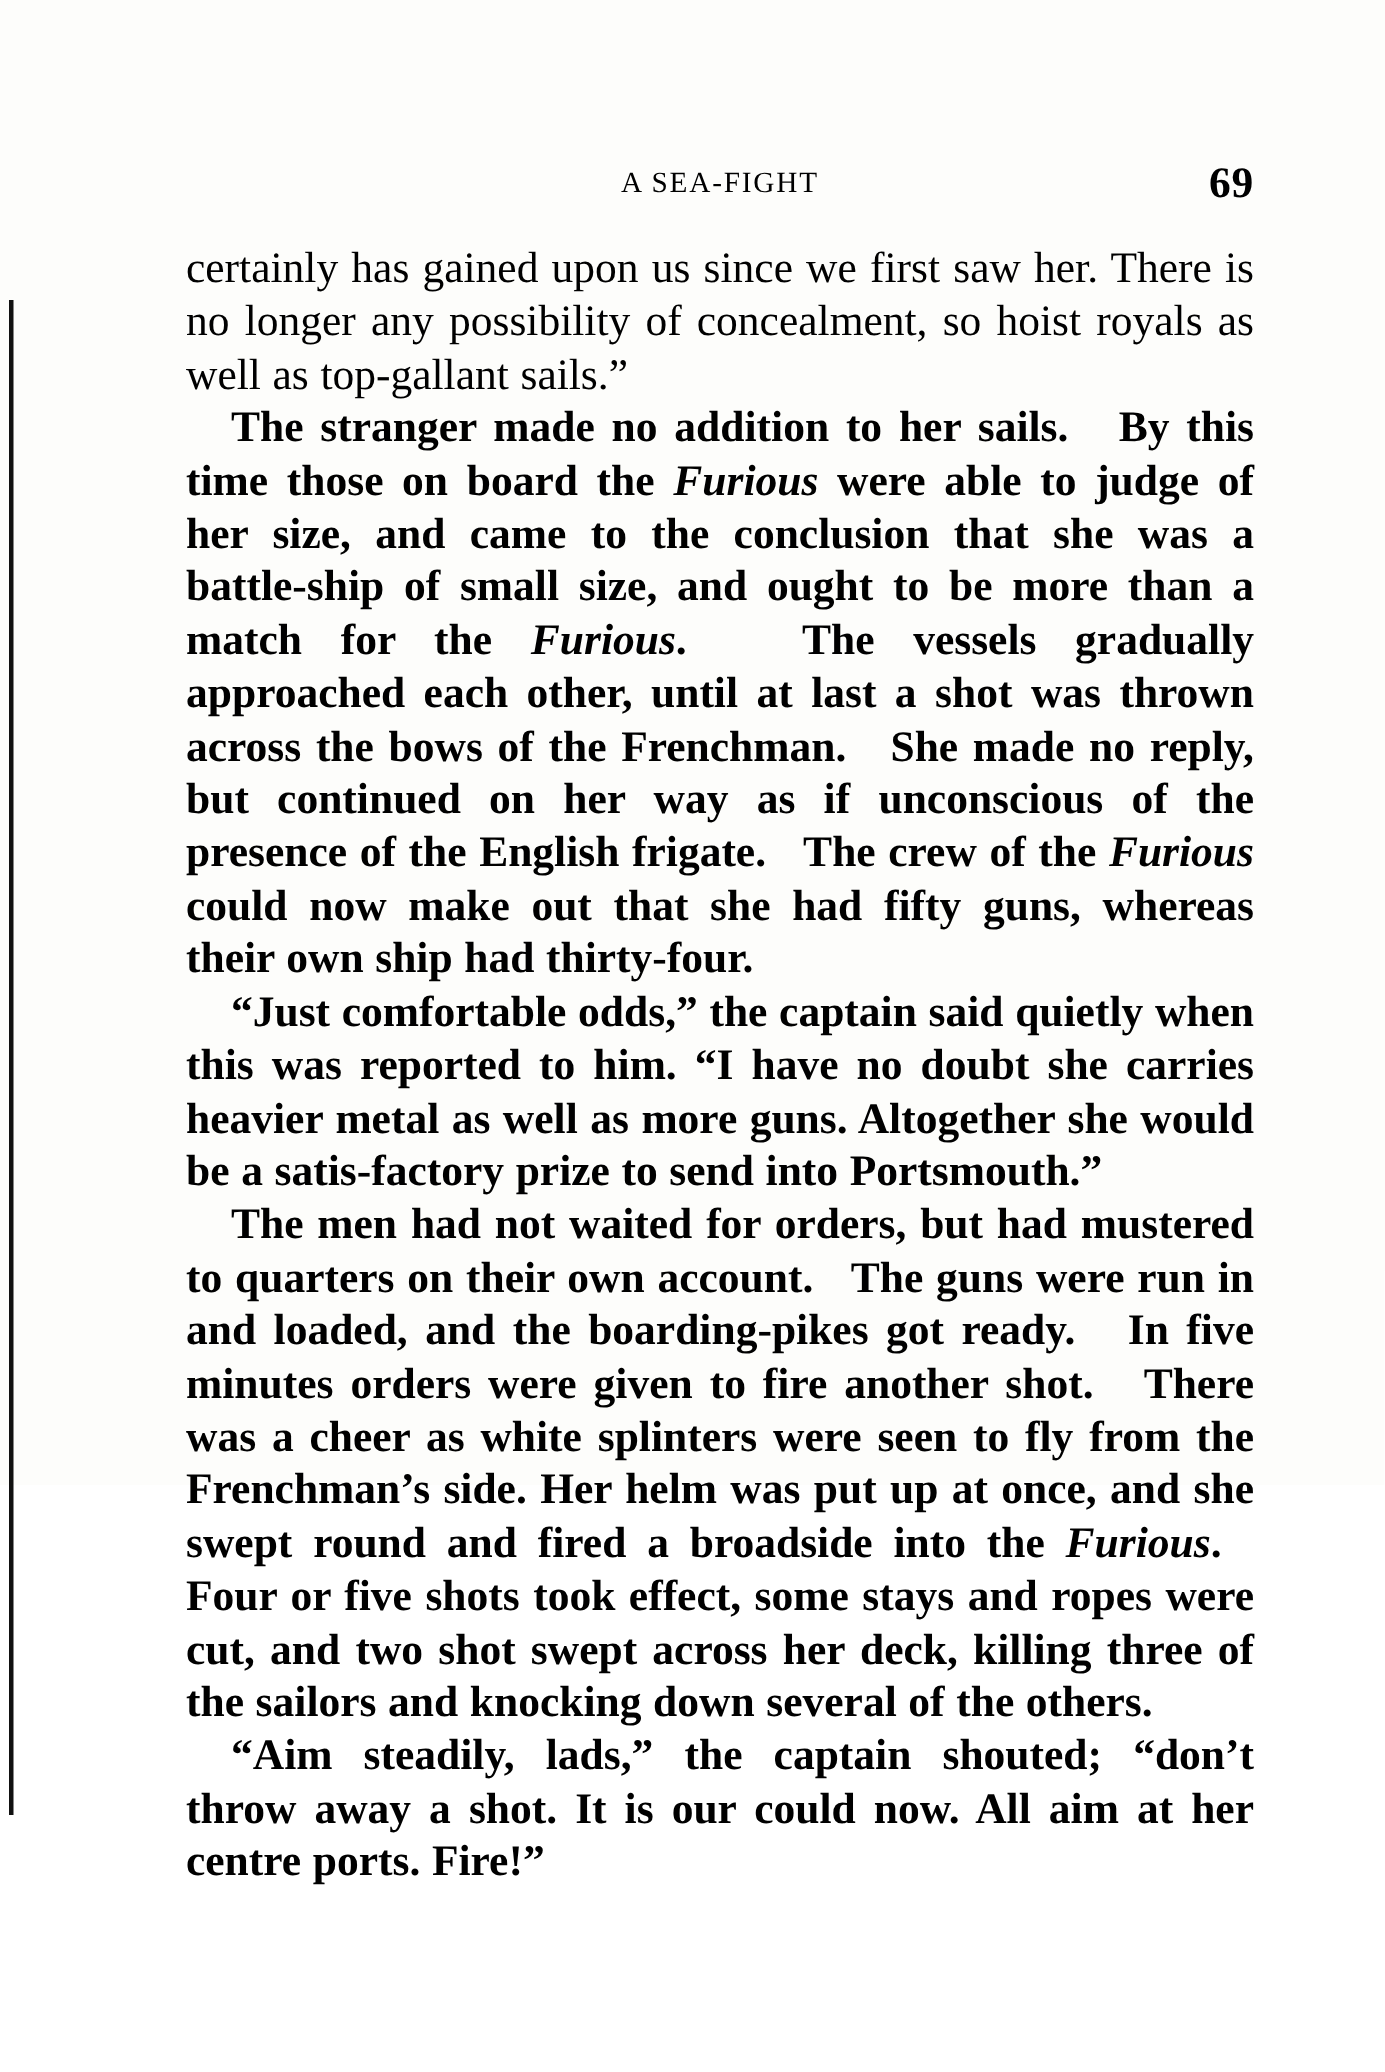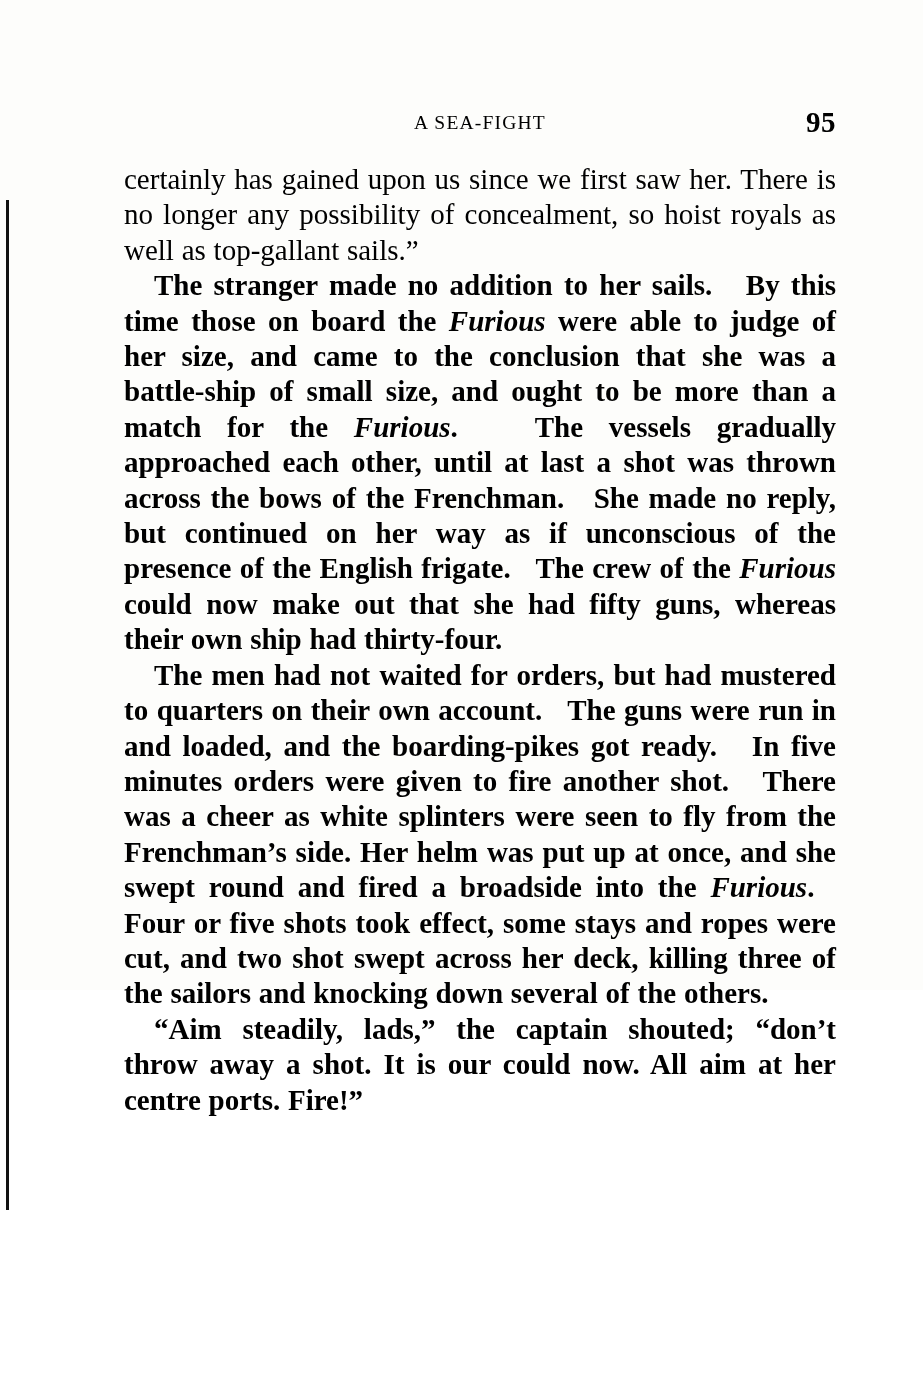--- a/index.html
+++ b/index.html
@@ -81,29 +81,30 @@
 <body>
 
 <div class="page">
 
   <div class="binding-edge"></div>
 
   <div class="content">
 
     <div class="running-head">
       <div class="head-title">A SEA-FIGHT</div>
-      <div class="page-number">95</div>
+      <div class="page-number">69</div>
     </div>
 
     <p class="para"><span>certainly has gained upon us since we first saw her.   There is no longer any possibility of concealment, so hoist royals as well as top-gallant sails.”</span></p>
 
     <p class="para indent">
       <span>The stranger made no addition to her sails.&nbsp;&nbsp; By this time those on board the </span><i class="title-italic">Furious</i><span> were able to judge of her size, and came to the conclusion that she was a battle-ship of small size, and ought to be more than a match for the </span><i class="title-italic">Furious</i><span>.&nbsp;&nbsp; The vessels gradually approached each other, until at last a shot was thrown across the bows of the Frenchman.&nbsp;&nbsp; She made no reply, but continued on her way as if unconscious of the presence of the English frigate.&nbsp;&nbsp; The crew of the </span><i class="title-italic">Furious</i><span> could now make out that she had fifty guns, whereas their own ship had thirty-four.</span>
     </p>
 
+    <p class="para indent"><span>“Just comfortable odds,” the captain said quietly when this was reported to him.   “I have no doubt she carries heavier metal as well as more guns.   Altogether she would be a satis-factory prize to send into Portsmouth.”</span></p>
 
     <p class="para indent">
       <span>The men had not waited for orders, but had mustered to quarters on their own account.&nbsp;&nbsp; The guns were run in and loaded, and the boarding-pikes got ready.&nbsp;&nbsp; In five minutes orders were given to fire another shot.&nbsp;&nbsp; There was a cheer as white splinters were seen to fly from the Frenchman’s side. Her helm was put up at once, and she swept round and fired a broadside into the </span><i class="title-italic">Furious</i><span>.&nbsp;&nbsp; Four or five shots took effect, some stays and ropes were cut, and two shot swept across her deck, killing three of the sailors and knocking down several of the others.</span>
     </p>
 
     <p class="para indent"><span>“Aim steadily, lads,” the captain shouted; “don’t throw away a shot.  It is our could now.  All aim at her centre ports. Fire!”</span></p>
 
   </div>
 </div>
 

